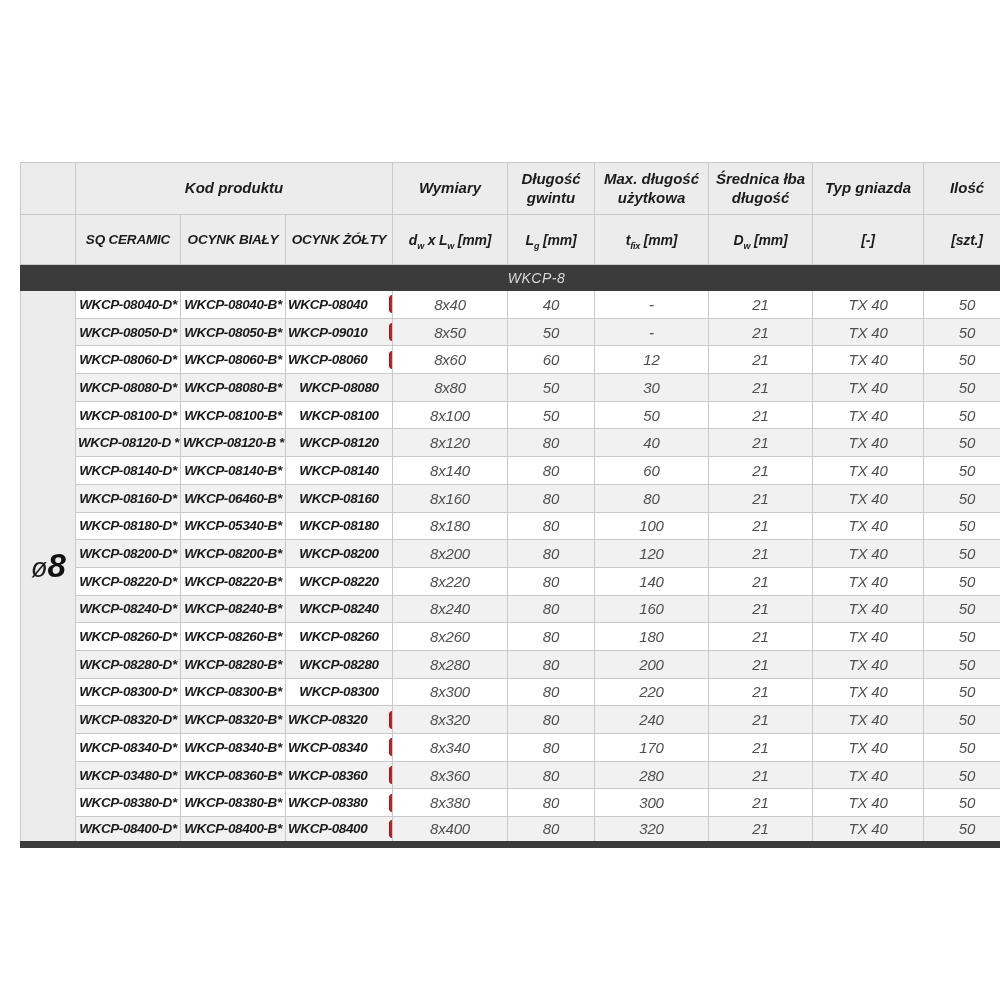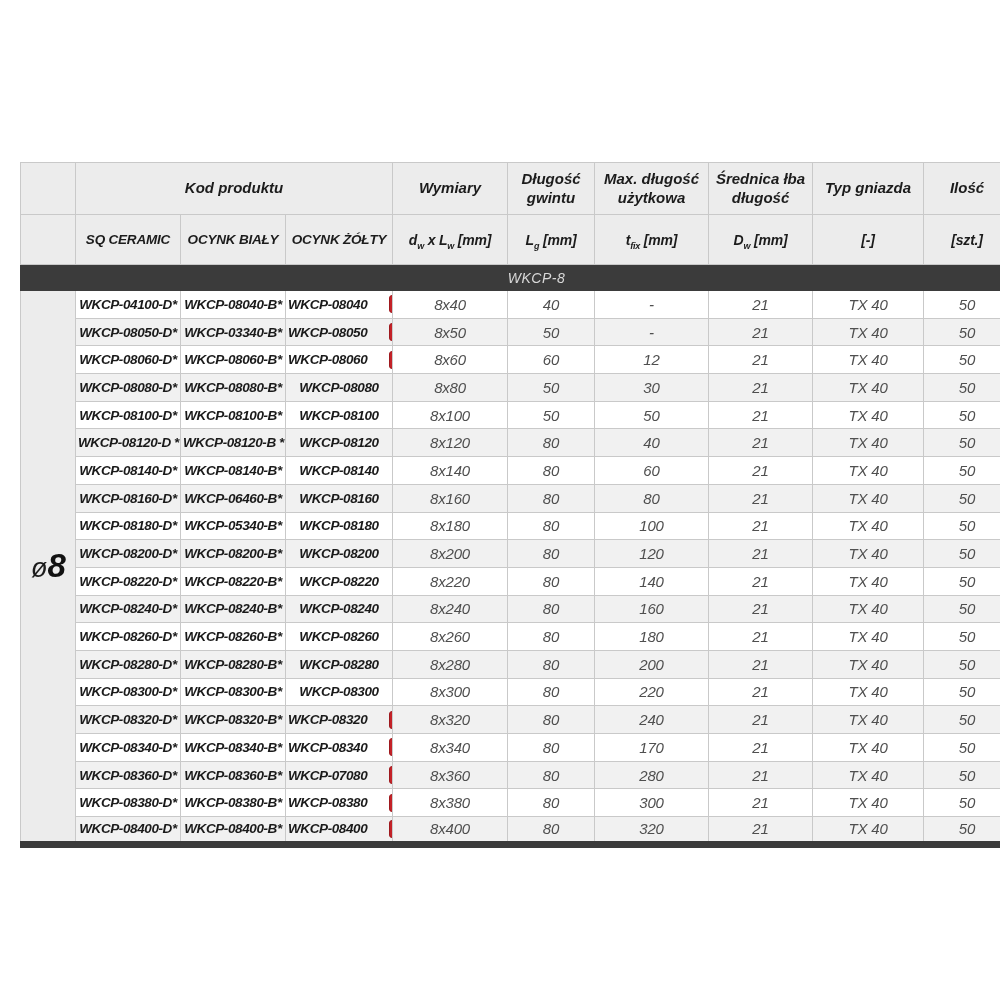--- a/index.html
+++ b/index.html
@@ -77,41 +77,41 @@
         <th class="units">[-]</th>
         <th class="units">[szt.]</th>
       </tr>
       <tr class="band">
         <th colspan="10">WKCP-8</th>
       </tr>
     </thead>
     <tbody>
         <tr>
           <td class="diam" rowspan="20"><span class="dsym">ø</span><span class="dnum">8</span></td>
-    <td class="code">WKCP-04100-D*</td>
+    <td class="code">WKCP-08040-D*</td>
     <td class="code">WKCP-08040-B*</td>
     <td class="code">
       <span class="zwrap">
               <span>WKCP-08040</span>
               <span class="nbadge">N</span>
             </span>
     </td>
     <td class="val">8x40</td>
     <td class="val">40</td>
     <td class="val">-</td>
     <td class="val">21</td>
     <td class="val">TX 40</td>
     <td class="val">50</td>
   </tr>
         <tr>
     <td class="code">WKCP-08050-D*</td>
-    <td class="code">WKCP-03340-B*</td>
-    <td class="code">
-      <span class="zwrap">
-              <span>WKCP-08050</span>
+    <td class="code">WKCP-08050-B*</td>
+    <td class="code">
+      <span class="zwrap">
+              <span>WKCP-09010</span>
               <span class="nbadge">N</span>
             </span>
     </td>
     <td class="val">8x50</td>
     <td class="val">50</td>
     <td class="val">-</td>
     <td class="val">21</td>
     <td class="val">TX 40</td>
     <td class="val">50</td>
   </tr>
@@ -337,25 +337,25 @@
             </span>
     </td>
     <td class="val">8x340</td>
     <td class="val">80</td>
     <td class="val">170</td>
     <td class="val">21</td>
     <td class="val">TX 40</td>
     <td class="val">50</td>
   </tr>
         <tr>
-    <td class="code">WKCP-08360-D*</td>
+    <td class="code">WKCP-03480-D*</td>
     <td class="code">WKCP-08360-B*</td>
     <td class="code">
       <span class="zwrap">
-              <span>WKCP-07080</span>
+              <span>WKCP-08360</span>
               <span class="nbadge">N</span>
             </span>
     </td>
     <td class="val">8x360</td>
     <td class="val">80</td>
     <td class="val">280</td>
     <td class="val">21</td>
     <td class="val">TX 40</td>
     <td class="val">50</td>
   </tr>

